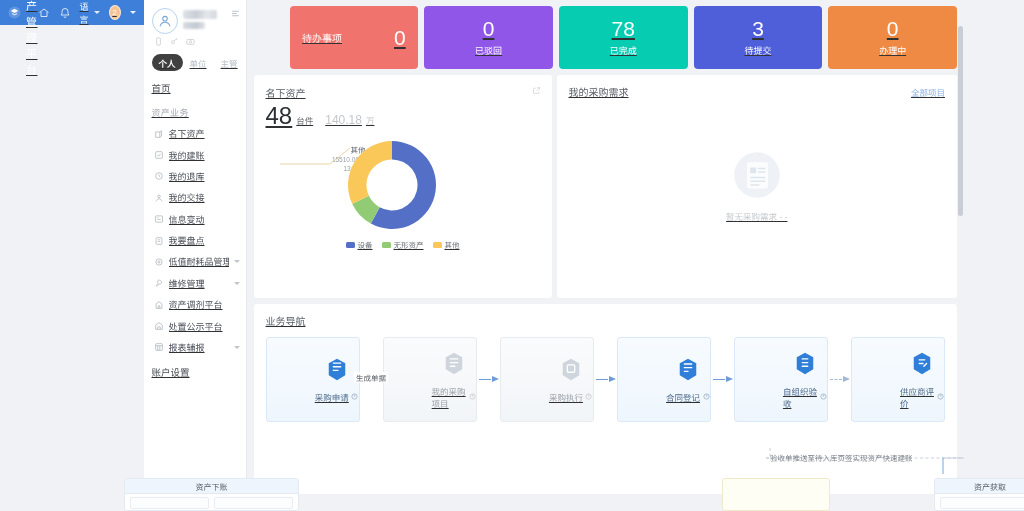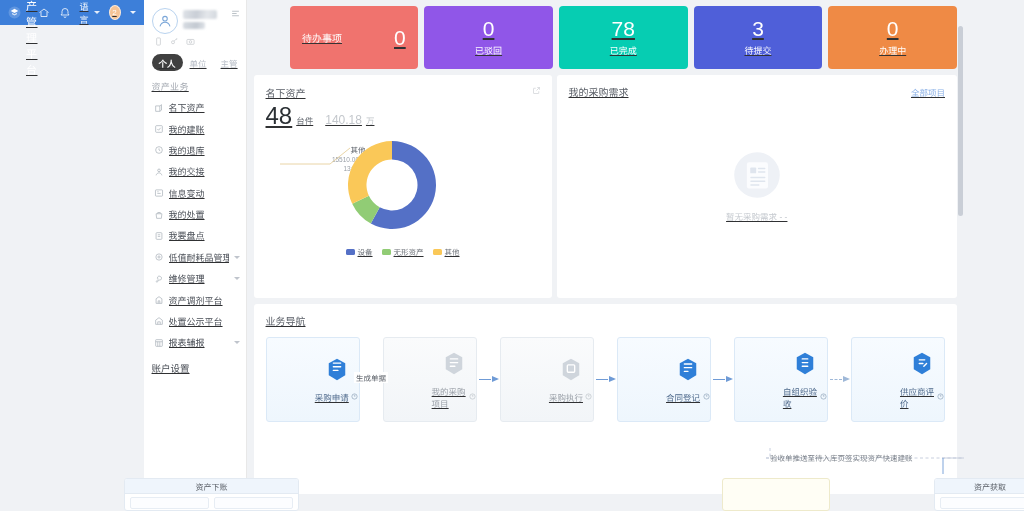--- a/index.html
+++ b/index.html
@@ -121,21 +121,21 @@
   .asset-num { font-size: 24px; font-weight: 300; color: #2b3034; line-height: 1; }
   .asset-unit { font-size: 8.5px; color: #6b7077; }
   .asset-amount { font-size: 12px; color: #c3c7cc; margin-left: 8px; }
   .asset-amount-unit { font-size: 8.5px; color: #c3c7cc; }
 
   .donut-wrap { position: relative; margin-top: 6px; height: 105px; }
   .donut-svg { position: absolute; left: 72px; top: 0; }
   .donut-callout { position: absolute; left: 6px; top: 10px; text-align: right; width: 94px; }
   .callout-name { font-size: 7.5px; color: #5b6068; margin-bottom: 1px; }
   .callout-v1, .callout-v2 { font-size: 6.5px; color: #9aa0a8; line-height: 1.35; }
-  .legend { display: flex; justify-content: center; gap: 9px; margin-top: 7px; }
+  .legend { display: flex; justify-content: center; gap: 9px; }
   .legend-item { display: flex; align-items: center; gap: 3px; font-size: 7.5px; color: #6b7077; cursor: pointer; }
   .legend-dot { width: 9px; height: 6px; border-radius: 1.5px; display: block; }
 
   .panel-head-row { display: flex; align-items: center; }
   .all-projects { margin-left: auto; font-size: 8.5px; color: #8ab0e6; cursor: pointer; }
   .empty-state {
     height: 172px; display: flex; flex-direction: column;
     align-items: center; justify-content: center; gap: 8px;
   }
   .empty-icon { width: 54px; height: 54px; display: block; }
@@ -287,20 +287,21 @@
         </div>
       </div>
 
       <div class="role-tabs">
         <span class="role-tab active">个人</span>
         <span class="role-tab">单位</span>
         <span class="role-tab">主管</span>
       </div>
 
       <div class="menu">
+        <div class="menu-top-link">首页</div>
         <div class="menu-group-title">资产业务</div>
         <div id="menu-items">
             <div class="menu-item">
               <span>
                 <svg class="mi-icon" viewBox="0 0 24 24" fill="none" stroke="#6b7986" stroke-width="1.6" stroke-linejoin="round">
                   <path d="M4 7h10v13H4z"></path>
                   <path d="M14 7l4-3v13l-4 3"></path>
                 </svg>
               </span>
               <span class="mi-label">名下资产</span>
@@ -333,29 +334,20 @@
               <span class="mi-label">我的交接</span>
             </div>
             <div class="menu-item">
               <span>
                 <svg class="mi-icon" viewBox="0 0 24 24" fill="none" stroke="#6b7986" stroke-width="1.6" stroke-linejoin="round">
                   <rect x="3.5" y="4.5" width="17" height="15" rx="1.5"></rect>
                   <path d="M8 9h3M8 13h8"></path>
                 </svg>
               </span>
               <span class="mi-label">信息变动</span>
-            </div>
-            <div class="menu-item">
-              <span>
-                <svg class="mi-icon" viewBox="0 0 24 24" fill="none" stroke="#6b7986" stroke-width="1.6" stroke-linejoin="round">
-                  <path d="M5 9h14l-1.4 11H6.4z"></path>
-                  <path d="M9 9V6h6v3"></path>
-                </svg>
-              </span>
-              <span class="mi-label">我的处置</span>
             </div>
             <div class="menu-item">
               <span>
                 <svg class="mi-icon" viewBox="0 0 24 24" fill="none" stroke="#6b7986" stroke-width="1.6" stroke-linejoin="round">
                   <rect x="5" y="4" width="14" height="16" rx="2"></rect>
                   <path d="M9 9h6M9 13h6"></path>
                 </svg>
               </span>
               <span class="mi-label">我要盘点</span>
             </div>

